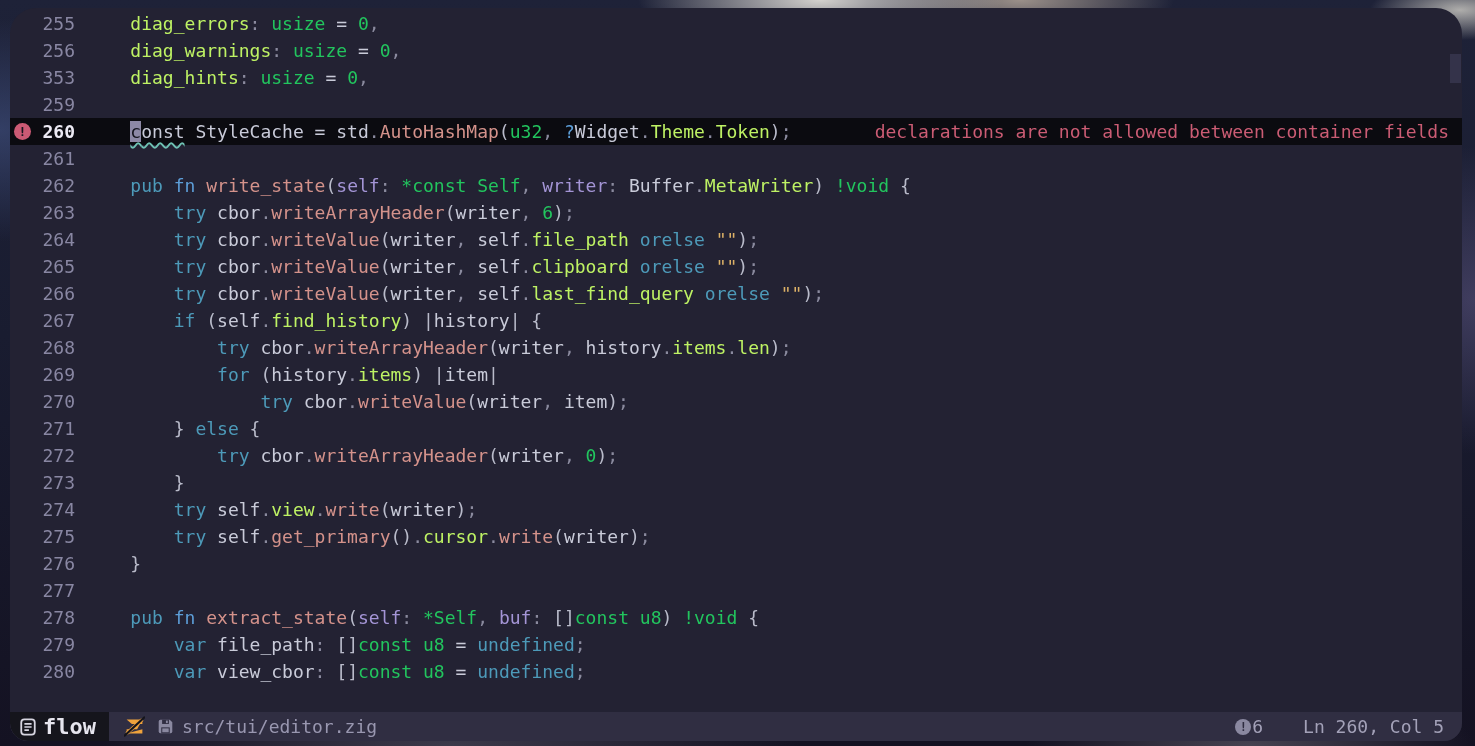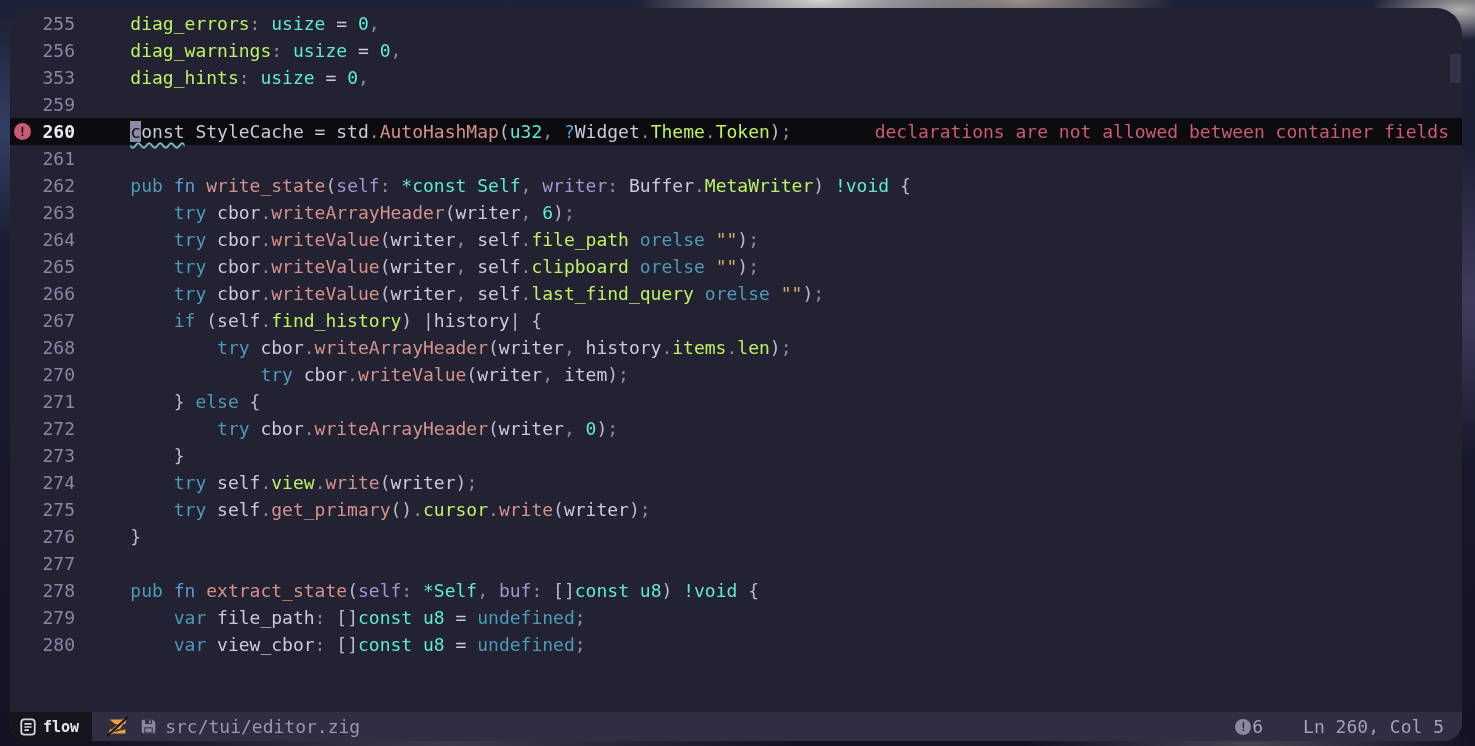--- a/index.html
+++ b/index.html
@@ -35,42 +35,42 @@
     border-radius:50%; background:#cb5a74; color:#17161f;
     font-size:13px; font-weight:bold; line-height:17px; text-align:center;
   }
   .annotation { position:absolute; right:13px; top:0; color:#cb5c74; }
   
   .t   { color:#c9cbd9; }
   .p   { color:#8b8b9f; }
   .b   { color:#b9bbca; }
   .k   { color:#4d9ab9; }
   .kb  { color:#5d9ed8; }
-  .ty  { color:#5eead4; }
+  .ty  { color:#22c55e; }
   .fnc { color:#d4928b; }
   .fld { color:#bef264; }
   .prm { color:#a495d6; }
   .str { color:#dcb167; }
   .sq  { color:#c9cbd9; text-decoration:underline wavy #6fc2b4 1.5px; text-underline-offset:4px; }
   .cur { background:#8d89a6; color:#13131c; text-decoration:underline wavy #6fc2b4 1.5px; text-underline-offset:4px; }
   .scroll-thumb {
     position:absolute; right:1px; top:46px; width:11px; height:29px;
     background:#34334a;
   }
   
   .statusbar {
     position:absolute; left:0; right:0; bottom:0; height:29px;
     background:#302e42; display:flex; align-items:center;
     font-size:18px; color:#a3a1b8;
   }
   .seg-flow {
     height:100%; display:flex; align-items:center; gap:6px;
     padding:0 13px 0 9px; background:#15151c;
     border-radius:0 0 0 18px;
-    color:#e6e5ee; font-weight:bold; font-size:15px;
+    color:#e6e5ee; font-weight:bold; font-size:22px;
   }
   .sb-icon { flex:0 0 auto; display:block; }
   .zig-wrap { margin-left:15px; }
   .save-wrap { margin-left:12px; }
   .filepath { margin-left:8px; color:#9997b0; }
   .sb-spacer { flex:1; }
   .err-group { display:flex; align-items:center; gap:1px; }
   .err-circle {
     width:16px; height:16px; border-radius:50%; background:#8a88a0;
     color:#2e2c40; font-size:12px; font-weight:bold; line-height:16px;
@@ -89,20 +89,21 @@
       <div class="row"><span class="ln">259</span><span class="src"></span></div>
       <div class="row current"><span class="ln">260</span><span class="src"><span class="t">    </span><span class="cur">c</span><span class="sq">onst</span><span class="t"> StyleCache = std</span><span class="p">.</span><span class="fnc">AutoHashMap</span><span class="b">(</span><span class="ty">u32</span><span class="p">, </span><span class="kb">?</span><span class="t">Widget</span><span class="p">.</span><span class="fld">Theme</span><span class="p">.</span><span class="fld">Token</span><span class="b">)</span><span class="p">;</span></span><span class="gutter-err">!</span><span class="annotation">declarations are not allowed between container fields</span></div>
       <div class="row"><span class="ln">261</span><span class="src"></span></div>
       <div class="row"><span class="ln">262</span><span class="src"><span class="t">    </span><span class="k">pub </span><span class="kb">fn </span><span class="fnc">write_state</span><span class="b">(</span><span class="prm">self</span><span class="p">: </span><span class="ty">*const Self</span><span class="p">, </span><span class="prm">writer</span><span class="p">: </span><span class="t">Buffer</span><span class="p">.</span><span class="fld">MetaWriter</span><span class="b">)</span><span class="t"> </span><span class="ty">!void</span><span class="t"> </span><span class="b">{</span></span></div>
       <div class="row"><span class="ln">263</span><span class="src"><span class="t">        </span><span class="k">try </span><span class="t">cbor</span><span class="p">.</span><span class="fnc">writeArrayHeader</span><span class="b">(</span><span class="t">writer</span><span class="p">, </span><span class="ty">6</span><span class="b">)</span><span class="p">;</span></span></div>
       <div class="row"><span class="ln">264</span><span class="src"><span class="t">        </span><span class="k">try </span><span class="t">cbor</span><span class="p">.</span><span class="fnc">writeValue</span><span class="b">(</span><span class="t">writer</span><span class="p">, </span><span class="t">self</span><span class="p">.</span><span class="fld">file_path</span><span class="t"> </span><span class="k">orelse</span><span class="t"> </span><span class="str">""</span><span class="b">)</span><span class="p">;</span></span></div>
       <div class="row"><span class="ln">265</span><span class="src"><span class="t">        </span><span class="k">try </span><span class="t">cbor</span><span class="p">.</span><span class="fnc">writeValue</span><span class="b">(</span><span class="t">writer</span><span class="p">, </span><span class="t">self</span><span class="p">.</span><span class="fld">clipboard</span><span class="t"> </span><span class="k">orelse</span><span class="t"> </span><span class="str">""</span><span class="b">)</span><span class="p">;</span></span></div>
       <div class="row"><span class="ln">266</span><span class="src"><span class="t">        </span><span class="k">try </span><span class="t">cbor</span><span class="p">.</span><span class="fnc">writeValue</span><span class="b">(</span><span class="t">writer</span><span class="p">, </span><span class="t">self</span><span class="p">.</span><span class="fld">last_find_query</span><span class="t"> </span><span class="k">orelse</span><span class="t"> </span><span class="str">""</span><span class="b">)</span><span class="p">;</span></span></div>
       <div class="row"><span class="ln">267</span><span class="src"><span class="t">        </span><span class="k">if </span><span class="b">(</span><span class="t">self</span><span class="p">.</span><span class="fld">find_history</span><span class="b">) |</span><span class="t">history</span><span class="b">| {</span></span></div>
       <div class="row"><span class="ln">268</span><span class="src"><span class="t">            </span><span class="k">try </span><span class="t">cbor</span><span class="p">.</span><span class="fnc">writeArrayHeader</span><span class="b">(</span><span class="t">writer</span><span class="p">, </span><span class="t">history</span><span class="p">.</span><span class="fld">items</span><span class="p">.</span><span class="fld">len</span><span class="b">)</span><span class="p">;</span></span></div>
+      <div class="row"><span class="ln">269</span><span class="src"><span class="t">            </span><span class="k">for </span><span class="b">(</span><span class="t">history</span><span class="p">.</span><span class="fld">items</span><span class="b">) |</span><span class="t">item</span><span class="b">|</span></span></div>
       <div class="row"><span class="ln">270</span><span class="src"><span class="t">                </span><span class="k">try </span><span class="t">cbor</span><span class="p">.</span><span class="fnc">writeValue</span><span class="b">(</span><span class="t">writer</span><span class="p">, </span><span class="t">item</span><span class="b">)</span><span class="p">;</span></span></div>
       <div class="row"><span class="ln">271</span><span class="src"><span class="t">        </span><span class="b">} </span><span class="k">else </span><span class="b">{</span></span></div>
       <div class="row"><span class="ln">272</span><span class="src"><span class="t">            </span><span class="k">try </span><span class="t">cbor</span><span class="p">.</span><span class="fnc">writeArrayHeader</span><span class="b">(</span><span class="t">writer</span><span class="p">, </span><span class="ty">0</span><span class="b">)</span><span class="p">;</span></span></div>
       <div class="row"><span class="ln">273</span><span class="src"><span class="t">        </span><span class="b">}</span></span></div>
       <div class="row"><span class="ln">274</span><span class="src"><span class="t">        </span><span class="k">try </span><span class="t">self</span><span class="p">.</span><span class="fld">view</span><span class="p">.</span><span class="fnc">write</span><span class="b">(</span><span class="t">writer</span><span class="b">)</span><span class="p">;</span></span></div>
       <div class="row"><span class="ln">275</span><span class="src"><span class="t">        </span><span class="k">try </span><span class="t">self</span><span class="p">.</span><span class="fnc">get_primary</span><span class="b">()</span><span class="p">.</span><span class="fld">cursor</span><span class="p">.</span><span class="fnc">write</span><span class="b">(</span><span class="t">writer</span><span class="b">)</span><span class="p">;</span></span></div>
       <div class="row"><span class="ln">276</span><span class="src"><span class="t">    </span><span class="b">}</span></span></div>
       <div class="row"><span class="ln">277</span><span class="src"></span></div>
       <div class="row"><span class="ln">278</span><span class="src"><span class="t">    </span><span class="k">pub </span><span class="kb">fn </span><span class="fnc">extract_state</span><span class="b">(</span><span class="prm">self</span><span class="p">: </span><span class="ty">*Self</span><span class="p">, </span><span class="prm">buf</span><span class="p">: </span><span class="b">[]</span><span class="ty">const u8</span><span class="b">)</span><span class="t"> </span><span class="ty">!void</span><span class="t"> </span><span class="b">{</span></span></div>
       <div class="row"><span class="ln">279</span><span class="src"><span class="t">        </span><span class="k">var </span><span class="t">file_path</span><span class="p">: </span><span class="b">[]</span><span class="ty">const u8</span><span class="t"> = </span><span class="k">undefined</span><span class="p">;</span></span></div>

